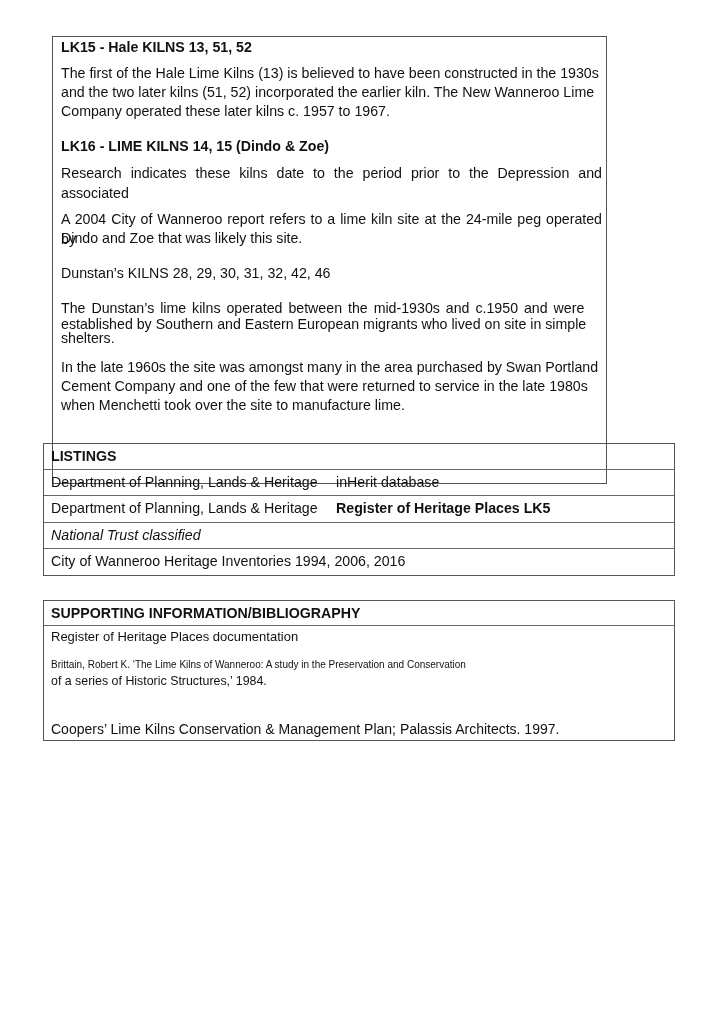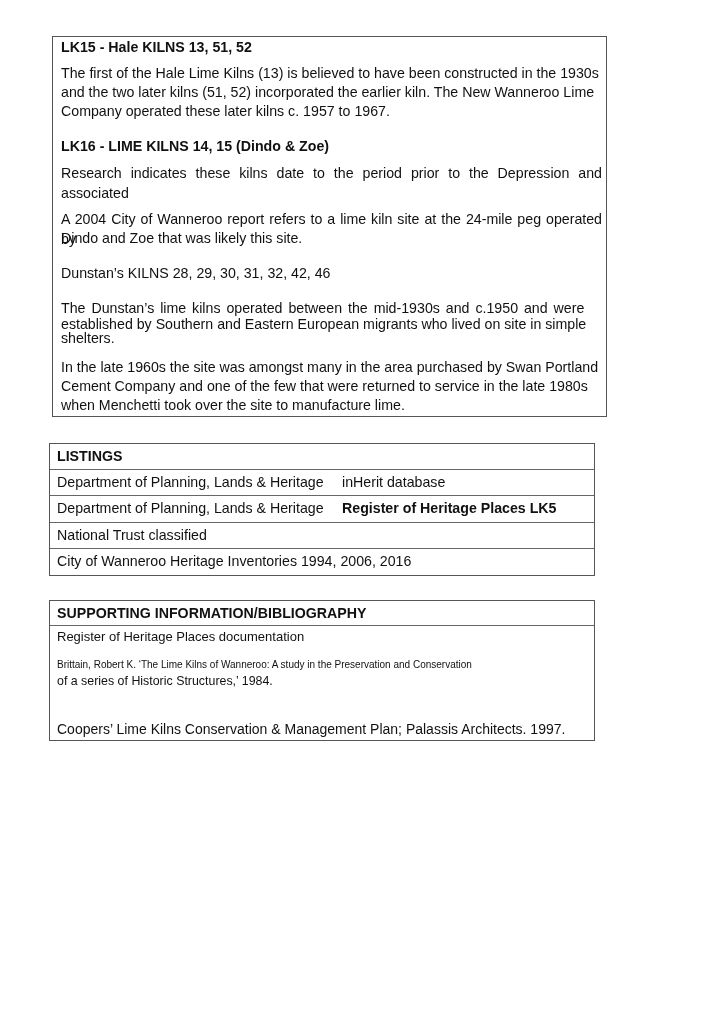--- a/index.html
+++ b/index.html
@@ -13,21 +13,21 @@
       position: relative;
       font-family: "Liberation Sans", sans-serif;
       color: #111111;
       overflow: hidden;
     }
     .box1 {
       position: absolute;
       left: 52px;
       top: 36px;
       width: 555px;
-      height: 381px;
+      height: 448px;
       border: 1.5px solid #555555;
       box-sizing: border-box;
     }
     .t {
       position: absolute;
       left: 8px;
       font-size: 14.2px;
       line-height: 19.5px;
       white-space: nowrap;
     }
@@ -37,22 +37,22 @@
       width: 541px;
       font-size: 14.2px;
       line-height: 19.5px;
       text-align: justify;
       text-align-last: left;
     }
     .bold { font-weight: bold; }
 
     .table {
       position: absolute;
-      left: 49px;
-      width: 546px;
+      left: 43px;
+      width: 632px;
       border: 1.5px solid #555555;
       box-sizing: border-box;
     }
     .row {
       position: relative;
       border-bottom: 1px solid #666666;
       box-sizing: border-box;
       font-size: 14.2px;
       white-space: nowrap;
     }
@@ -101,21 +101,21 @@
     <div class="cell bold" style="left:7px;">LISTINGS</div>
   </div>
   <div class="row" style="height:26px;">
     <div class="cell" style="left:7px;">Department of Planning, Lands &amp; Heritage</div>
     <div class="cell" style="left:292px;">inHerit database</div>
   </div>
   <div class="row" style="height:27px;">
     <div class="cell" style="left:7px;">Department of Planning, Lands &amp; Heritage</div>
     <div class="cell bold" style="left:292px;">Register of Heritage Places LK5</div>
   </div>
-  <div class="row" style="height:26px;">
+  <div class="row" style="height:26px;font-style:italic;">
     <div class="cell" style="left:7px;">National Trust classified</div>
   </div>
   <div class="row" style="height:26px;">
     <div class="cell" style="left:7px;">City of Wanneroo Heritage Inventories 1994, 2006, 2016</div>
   </div>
 </div>
 
 <div class="table" style="top:600px; height:141px;">
   <div class="row" style="height:25px;">
     <div class="cell bold" style="left:7px; line-height:24px;">SUPPORTING INFORMATION/BIBLIOGRAPHY</div>

